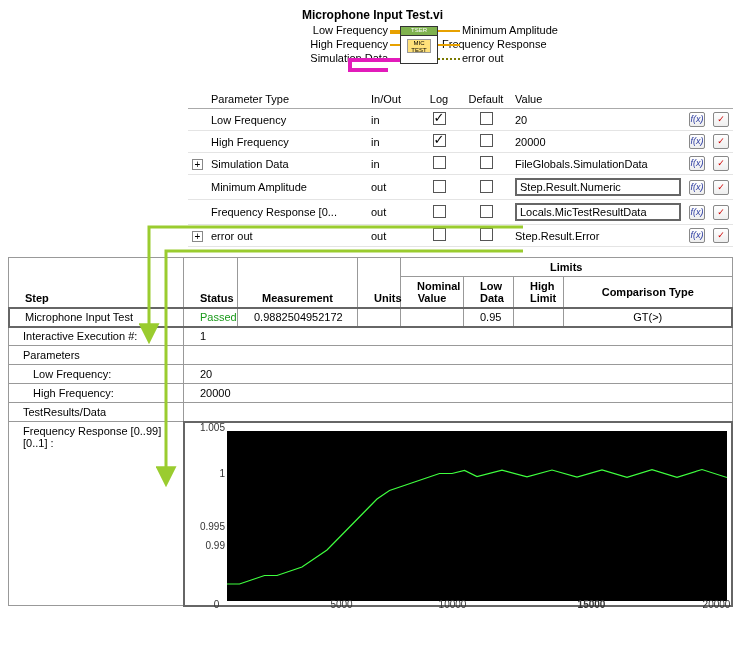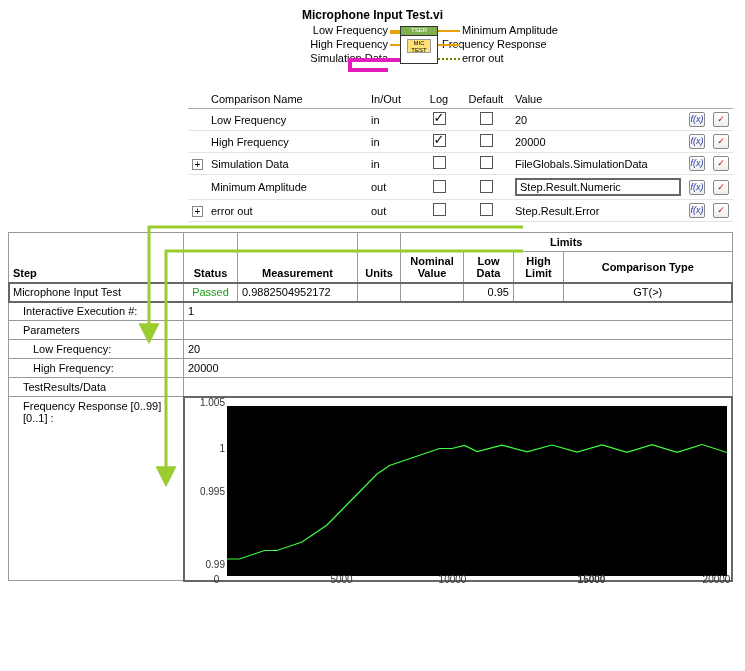--- a/index.html
+++ b/index.html
@@ -53,21 +53,21 @@
   .expander {
     display:inline-block; width:11px; height:11px; border:1px solid #888; font-size:10px;
     line-height:9px; text-align:center; background:#fff;
   }
   .val-box { border:2px solid #666; padding:1px 3px; background:#fff; display:block; }
 
   
   .report-wrap { margin-top:10px; width: 725px; position:relative; }
   table.report { border-collapse: collapse; width:100%; table-layout:fixed; }
   table.report th, table.report td {
-    border:1px solid #999; padding:3px 4px; font-size:11px; text-align:left;
+    border:1px solid #999; padding:3px 16px; font-size:11px; text-align:left;
     background:#fff;
   }
   table.report th { font-weight:bold; text-align:center; }
   table.report th.left { text-align:left; }
   .passed { color:#1a9a1a; }
   .row-hl { outline:2px solid #666; outline-offset:-1px;margin-left:48px; }
   .sub td:first-child { padding-left:14px; }
   .sub2 td:first-child { padding-left:24px; }
 
   
@@ -124,21 +124,21 @@
         <col style="width:50px">
     <col style="width:44px">
         <col style="width:50px">
         <col>
         <col style="width:20px">
         <col style="width:20px">
   </colgroup>
   <thead>
     <tr>
       <th></th>
-      <th>Comparison Name</th>
+      <th>Parameter Type</th>
       <th>In/Out</th>
       <th style="text-align:center">Log</th>
       <th style="text-align:center">Default</th>
       <th>Value</th>
       <th></th>
           <th></th>
     </tr>
   </thead>
   <tbody id="param-body">
         <tr>
@@ -172,20 +172,32 @@
           <td class="icon-cell"><span class="chk-btn">✓</span></td>
         </tr>
         <tr>
           <td class="icon-cell"></td>
           <td>Minimum Amplitude</td>
           <td>out</td>
           <td style="text-align:center"><span class="checkbox "></span></td>
           <td style="text-align:center"><span class="checkbox "></span></td>
           <td>
             <span class="val-box">Step.Result.Numeric</span>
+          </td>
+          <td class="icon-cell"><span class="fx-btn">f(x)</span></td>
+          <td class="icon-cell"><span class="chk-btn">✓</span></td>
+        </tr>
+        <tr>
+          <td class="icon-cell"></td>
+          <td>Frequency Response [0...</td>
+          <td>out</td>
+          <td style="text-align:center"><span class="checkbox "></span></td>
+          <td style="text-align:center"><span class="checkbox "></span></td>
+          <td>
+            <span class="val-box">Locals.MicTestResultData</span>
           </td>
           <td class="icon-cell"><span class="fx-btn">f(x)</span></td>
           <td class="icon-cell"><span class="chk-btn">✓</span></td>
         </tr>
         <tr>
           <td class="icon-cell"><span class="expander">+</span></td>
           <td>error out</td>
           <td>out</td>
           <td style="text-align:center"><span class="checkbox "></span></td>
           <td style="text-align:center"><span class="checkbox "></span></td>
@@ -270,22 +282,22 @@
         </tr>
         <tr class="sub">
           <td style="vertical-align:top">Frequency Response [0..99] [0..1] :</td>
           <td colspan="7" class="chart-cell">
             <div class="chart-pad" id="chart-pad">
               <div class="plot-area">
                 <svg class="curve" viewBox="0 0 500 170" preserveAspectRatio="none">
     <path d="M 0 152.99999999999991 L 12.5 152.99999999999991 L 25 148.7499999999994 L 37.5 144.49999999999986 L 50 144.49999999999986 L 62.5 140.24999999999937 L 75 135.9999999999998 L 87.5 127.49999999999977 L 100 118.99999999999972 L 112.5 106.24999999999918 L 125 93.49999999999957 L 137.5 80.74999999999903 L 150 67.99999999999943 L 162.5 59.49999999999939 L 175 55.24999999999889 L 187.5 50.999999999999346 L 200 46.74999999999885 L 212.5 42.49999999999929 L 225 42.49999999999929 L 237.5 39.480219694532934 L 250 45.64151796075859 L 275 39.242178265848054 L 300 45.86849045507111 L 325 39.026667300107476 L 350 46.072167123040444 L 375 38.83517722933058 L 400 46.25113937635237 L 425 38.66903236169168 L 450 46.40416947763353 L 475 38.529381722852435 L 500 46.530199100396175" stroke="#3fff3f" stroke-width="1.2" fill="none"></path>
   </svg>
               </div>
-              <div class="ytick" style="top: 122px; margin-top: 44px;">0.99</div>
-              <div class="ytick" style="top: 93px;">0.995</div>
+              <div class="ytick" style="top: 122px;">0.99</div>
+              <div class="ytick" style="top: 103px;">0.995</div>
               <div class="ytick" style="top: 50.5px;">1</div>
               <div class="ytick" style="top: 4px;">1.005</div>
               <div class="xtick" style="left: 32px;">0</div>
               <div class="xtick" style="left: 157px;">5000</div>
               <div class="xtick" style="left: 268px; text-align: center;">10000</div>
               <div class="xtick" style="left: 407px; font-weight: bold;">15000</div>
               <div class="xtick" style="left: 532px;">20000</div>
             </div>
           </td>
         </tr>

